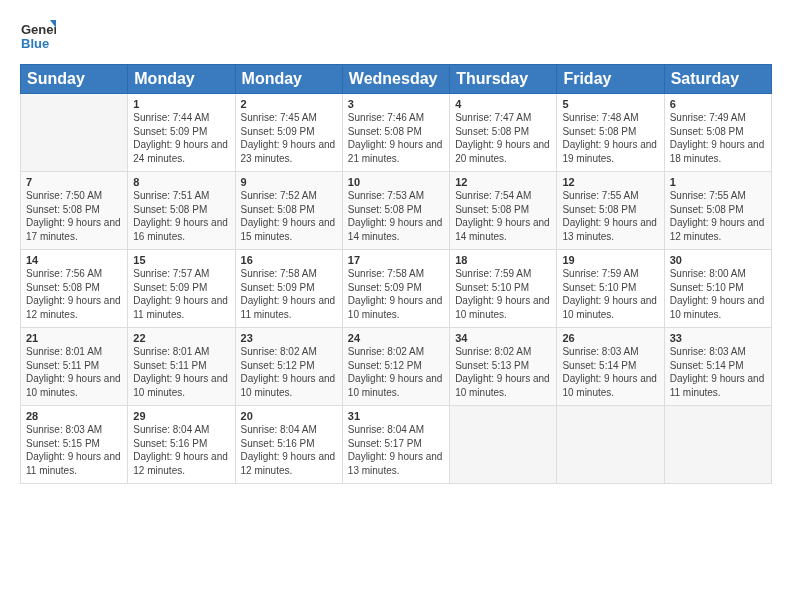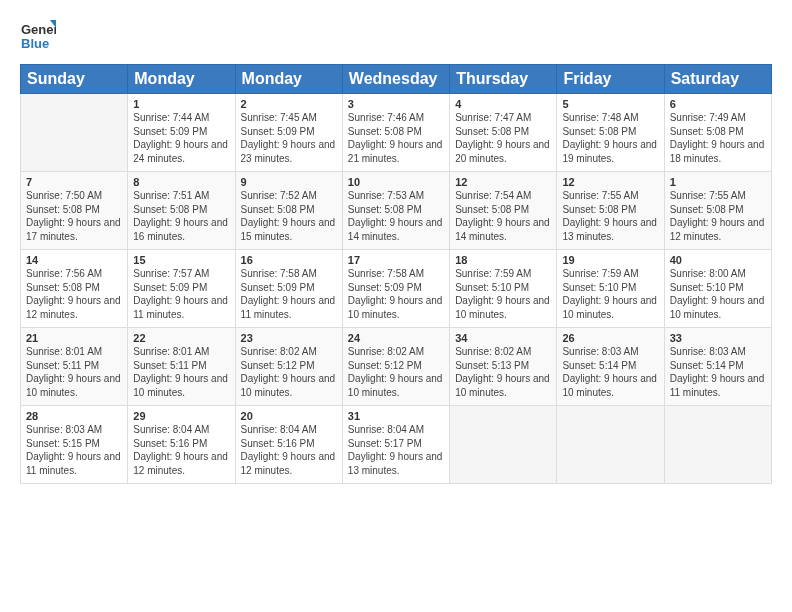--- a/index.html
+++ b/index.html
@@ -192,21 +192,21 @@
           </td>
           <td>
             <span class="day-number">18</span>
             <div class="day-info">Sunrise: 7:59 AM<br>Sunset: 5:10 PM<br>Daylight: 9 hours and 10 minutes.</div>
           </td>
           <td>
             <span class="day-number">19</span>
             <div class="day-info">Sunrise: 7:59 AM<br>Sunset: 5:10 PM<br>Daylight: 9 hours and 10 minutes.</div>
           </td>
           <td>
-            <span class="day-number">40</span>
+            <span class="day-number">30</span>
             <div class="day-info">Sunrise: 8:00 AM<br>Sunset: 5:10 PM<br>Daylight: 9 hours and 10 minutes.</div>
           </td>
         </tr>
         <tr class="week-row">
           <td>
             <span class="day-number">21</span>
             <div class="day-info">Sunrise: 8:01 AM<br>Sunset: 5:11 PM<br>Daylight: 9 hours and 10 minutes.</div>
           </td>
           <td>
             <span class="day-number">22</span>

